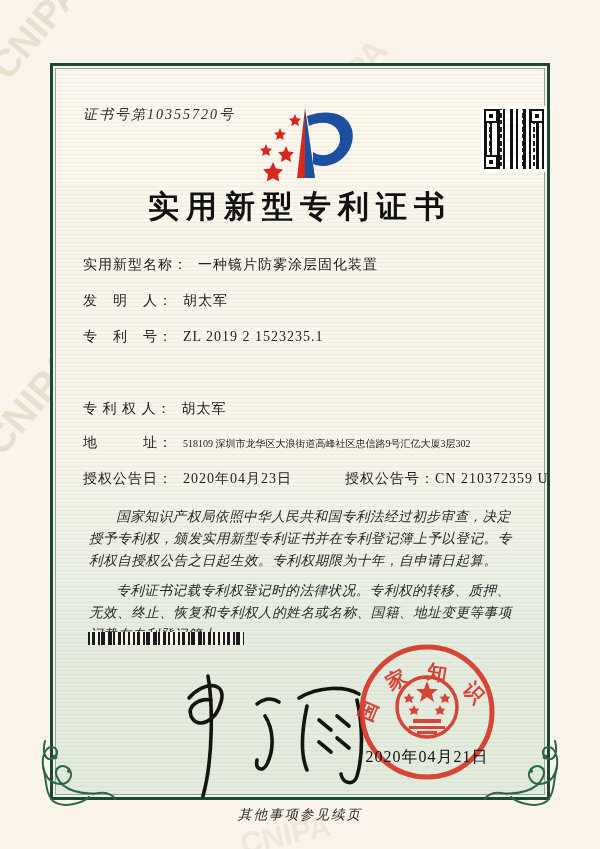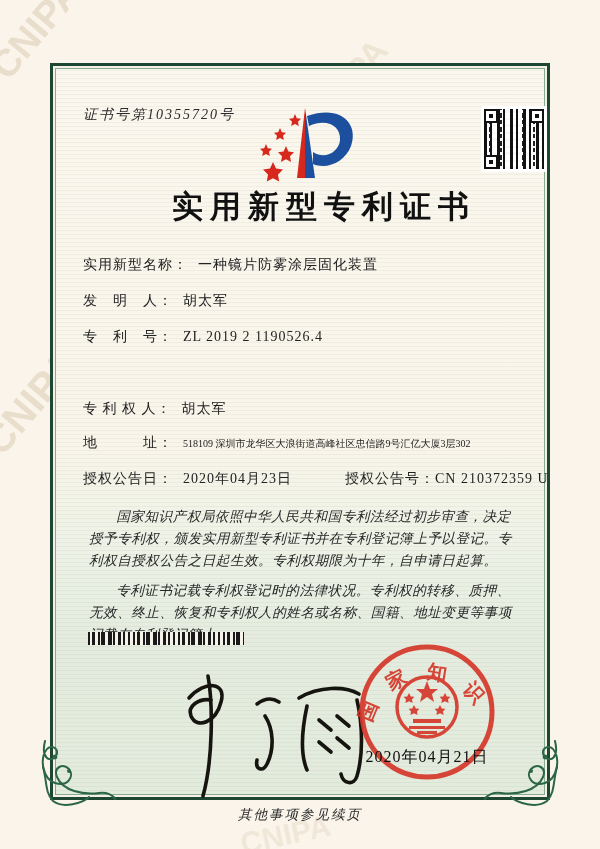--- a/index.html
+++ b/index.html
@@ -29,21 +29,21 @@
   .qr-noise{position:relative;width:100%;height:100%;
     background:
       repeating-linear-gradient(90deg,#111 0 3px,transparent 3px 6px,#111 6px 8px,transparent 8px 13px),
       repeating-linear-gradient(0deg,#f8f8f8 0 3px,transparent 3px 7px,#f8f8f8 7px 9px,transparent 9px 14px),
       repeating-linear-gradient(90deg,transparent 0 5px,#222 5px 7px,transparent 7px 11px),
       #fff;}
   .finder{position:absolute;width:14px;height:14px;border:2.5px solid #111;background:#fff;box-sizing:border-box;}
   .finder::after{content:"";position:absolute;left:2.5px;top:2.5px;width:4px;height:4px;background:#111;}
   .finder.tl{left:0;top:0;} .finder.tr{right:0;top:0;} .finder.bl{left:0;bottom:0;}
   .title{position:absolute;left:0;top:120px;width:100%;text-align:center;
-    font-size:31px;font-weight:700;letter-spacing:7px;color:#111;padding-left:24px;}
+    font-size:31px;font-weight:700;letter-spacing:7px;color:#111;}
   .row{position:absolute;left:30px;font-size:14px;letter-spacing:1px;white-space:nowrap;}
   .row .lab{color:#222;}
   .row .val{margin-left:10px;color:#222;}
   .val.addr{font-size:10px;letter-spacing:0;}
   .grant-no{position:absolute;left:292px;font-size:14px;letter-spacing:1px;white-space:nowrap;text-align:center;}
   .paras{position:absolute;left:28px;top:432px;width:444px;
     font-size:13.6px;line-height:22px;color:#272727;font-style:italic;}
   .paras p{margin:8px;text-indent:2em;letter-spacing:0.5px;}
   .barcode{position:absolute;left:35px;top:566px;width:156px;height:13px;
     background:
@@ -105,21 +105,21 @@
 
   <div class="title">实用新型专利证书</div>
 
   <div class="row" style="top:190px">
     <span class="lab">实用新型名称：</span><span class="val">一种镜片防雾涂层固化装置</span>
   </div>
   <div class="row" style="top:226px">
     <span class="lab">发　明　人：</span><span class="val">胡太军</span>
   </div>
   <div class="row" style="top:262px">
-    <span class="lab">专　利　号：</span><span class="val">ZL 2019 2 1190526.4</span>
+    <span class="lab">专　利　号：</span><span class="val">ZL 2019 2 1523235.1</span>
   </div>
   <div class="row" style="top:334px">
     <span class="lab">专 利 权 人：</span><span class="val">胡太军</span>
   </div>
   <div class="row" style="top:368px">
     <span class="lab">地　　　址：</span><span class="val addr">518109 深圳市龙华区大浪街道高峰社区忠信路9号汇亿大厦3层302</span>
   </div>
   <div class="row" style="top:404px">
     <span class="lab">授权公告日：</span><span class="val">2020年04月23日</span>
   </div>

